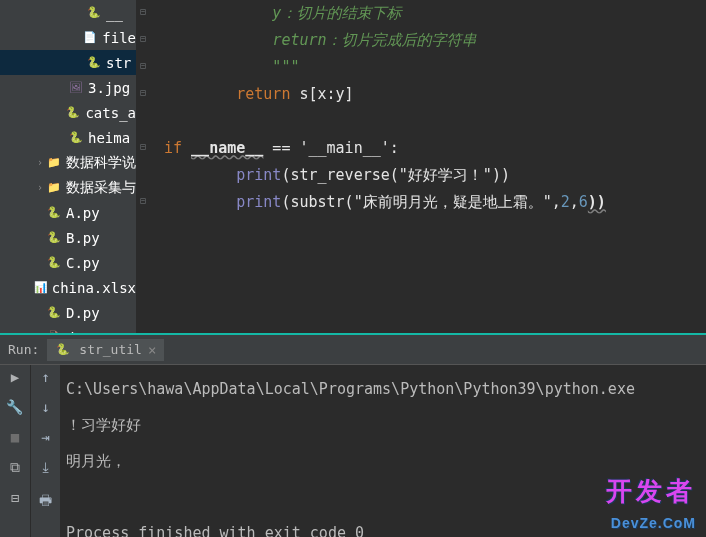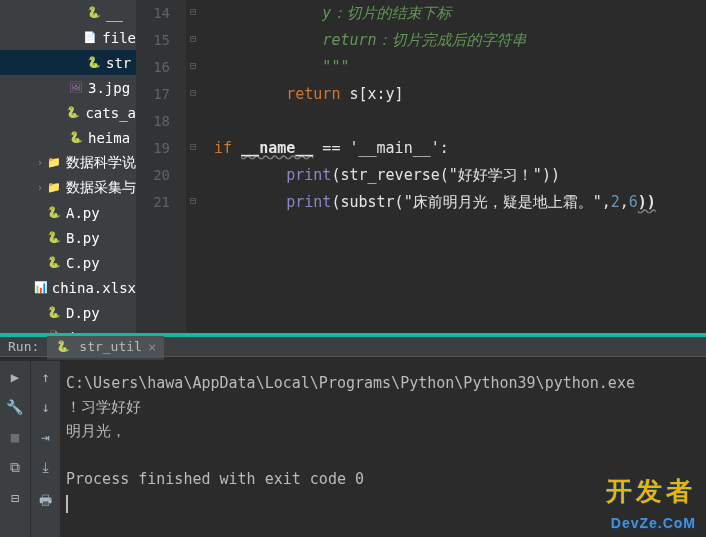--- a/index.html
+++ b/index.html
@@ -27,33 +27,33 @@
     .fold-col { width: 20px; background: #2b2b2b; position: relative; }
     .fold-mark { position: absolute; left: 4px; width: 10px; height: 10px; color: #606366; font-size: 10px; }
     .code-area { flex: 1; padding-left: 8px; padding-top: 0; font-family: Consolas, "Microsoft YaHei", monospace; line-height: 27px; font-size: 15px; white-space: pre; }
     .c-kw { color: #cc7832; }
     .c-str { color: #e5e5e5; }
     .c-doc { color: #629755; font-style: italic; }
     .c-builtin { color: #8888c6; }
     .c-num { color: #6897bb; }
     .c-var { color: #e5e5e5; }
     .c-underline { text-decoration: underline wavy #808080; font-weight: bold; }
-    .run-header { position: absolute; top: 333px; left: 0; right: 0; height: 24px; background: #3c3f41; display: flex; align-items: center; border-top: 4px solid #14b8a6; border-bottom: 1px solid #555; z-index: 2; }
+    .run-header { position: absolute; top: 333px; left: 0; right: 0; height: 32px; background: #3c3f41; display: flex; align-items: center; border-top: 2px solid #14b8a6; border-bottom: 1px solid #555; z-index: 2; }
     .run-label { padding: 0 8px; color: #bbb; font-size: 13px; }
     .run-tab { display: flex; align-items: center; background: #4e5254; height: 24px; padding: 0 8px; margin-top: 2px; border-bottom: 2px solid #3c3f41; }
     .run-tab-label { color: #bbb; font-size: 13px; margin-left: 4px; }
     .run-close { margin-left: 6px; color: #888; cursor: pointer; font-size: 14px; }
     .run-body { position: absolute; top: 361px; bottom: 0; left: 0; right: 0; display: flex; background: #2b2b2b; }
     .run-left-tools { width: 30px; background: #3c3f41; display: flex; flex-direction: column; align-items: center; padding-top: 8px; gap: 14px; }
     .run-left-tools .tool { color: #afb1b3; font-size: 14px; cursor: pointer; }
     .run-play { color: #499c54; }
     .run-nav { width: 30px; background: #3c3f41; display: flex; flex-direction: column; align-items: center; padding-top: 8px; gap: 14px; border-left: 1px solid #2b2b2b; }
-    .console { flex: 1; padding: 10px 6px; font-family: Consolas, "Microsoft YaHei", monospace; font-size: 15px; line-height: 24px; color: #bbbbbb; white-space: pre; overflow: hidden; }
+    .console { flex: 1; padding: 10px 6px; font-family: Consolas, "Microsoft YaHei", monospace; font-size: 15px; line-height: 36px; color: #bbbbbb; white-space: pre; overflow: hidden; }
     .cursor { display: inline-block; width: 2px; height: 18px; background: #bbb; vertical-align: middle; }
-    .watermark { position: absolute; right: 10px; bottom: 28px; font-family: "SimHei", sans-serif; color: #eab308; font-size: 26px; font-weight: bold; text-shadow: 1px 1px 0 #1a3a5a, -1px -1px 0 #1a3a5a; letter-spacing: 4px; pointer-events: none; }
+    .watermark { position: absolute; right: 10px; bottom: 28px; font-family: "SimHei", sans-serif; color: #d946ef; font-size: 26px; font-weight: bold; text-shadow: 1px 1px 0 #1a3a5a, -1px -1px 0 #1a3a5a; letter-spacing: 4px; pointer-events: none; }
     .watermark-sub { position: absolute; right: 10px; bottom: 6px; font-family: Arial; color: #4a90d9; font-size: 14px; font-weight: bold; text-shadow: 1px 1px 0 #1a3a5a; letter-spacing: 1px; pointer-events: none; }
   </style>
 </head>
 <body>
 
 <div class="main-area">
   <div class="file-tree" id="file-tree">
       <div class="tree-item">
         <span class="indent1"></span>
         <span class="file-icon py-icon">🐍</span>
@@ -123,31 +123,20 @@
         <span class="file-icon py-icon">🐍</span>
         <span class="tree-label">D.py</span>
       </div>
       <div class="tree-item">
         <span class="indent3"></span>
         <span class="file-icon csv-icon">🗎</span>
         <span class="tree-label">data.csv</span>
       </div>
     </div>
   <div class="editor-area">
-    <div class="gutter" id="gutter">
-      <div class="line-num">14</div>
-        <div class="line-num">15</div>
-        <div class="line-num">16</div>
-        <div class="line-num">17</div>
-        <div class="line-num">18</div>
-        <div class="line-num">19</div>
-        <div class="line-num">20</div>
-        <div class="line-num">21</div>
-        <div class="run-gutter-icon">▶</div>
-    </div>
     <div class="fold-col">
       <div class="fold-mark" style="top:6px">⊟</div>
       <div class="fold-mark" style="top:33px">⊟</div>
       <div class="fold-mark" style="top:60px">⊟</div>
       <div class="fold-mark" style="top:87px">⊟</div>
       <div class="fold-mark" style="top:141px">⊟</div>
       <div class="fold-mark" style="top:195px">⊟</div>
     </div>
     <div class="code-area"><span class="c-doc">            y：切片的结束下标</span>
 <span class="c-doc"><span>            </span><span>return</span><span>：切片完成后的字符串</span></span>

